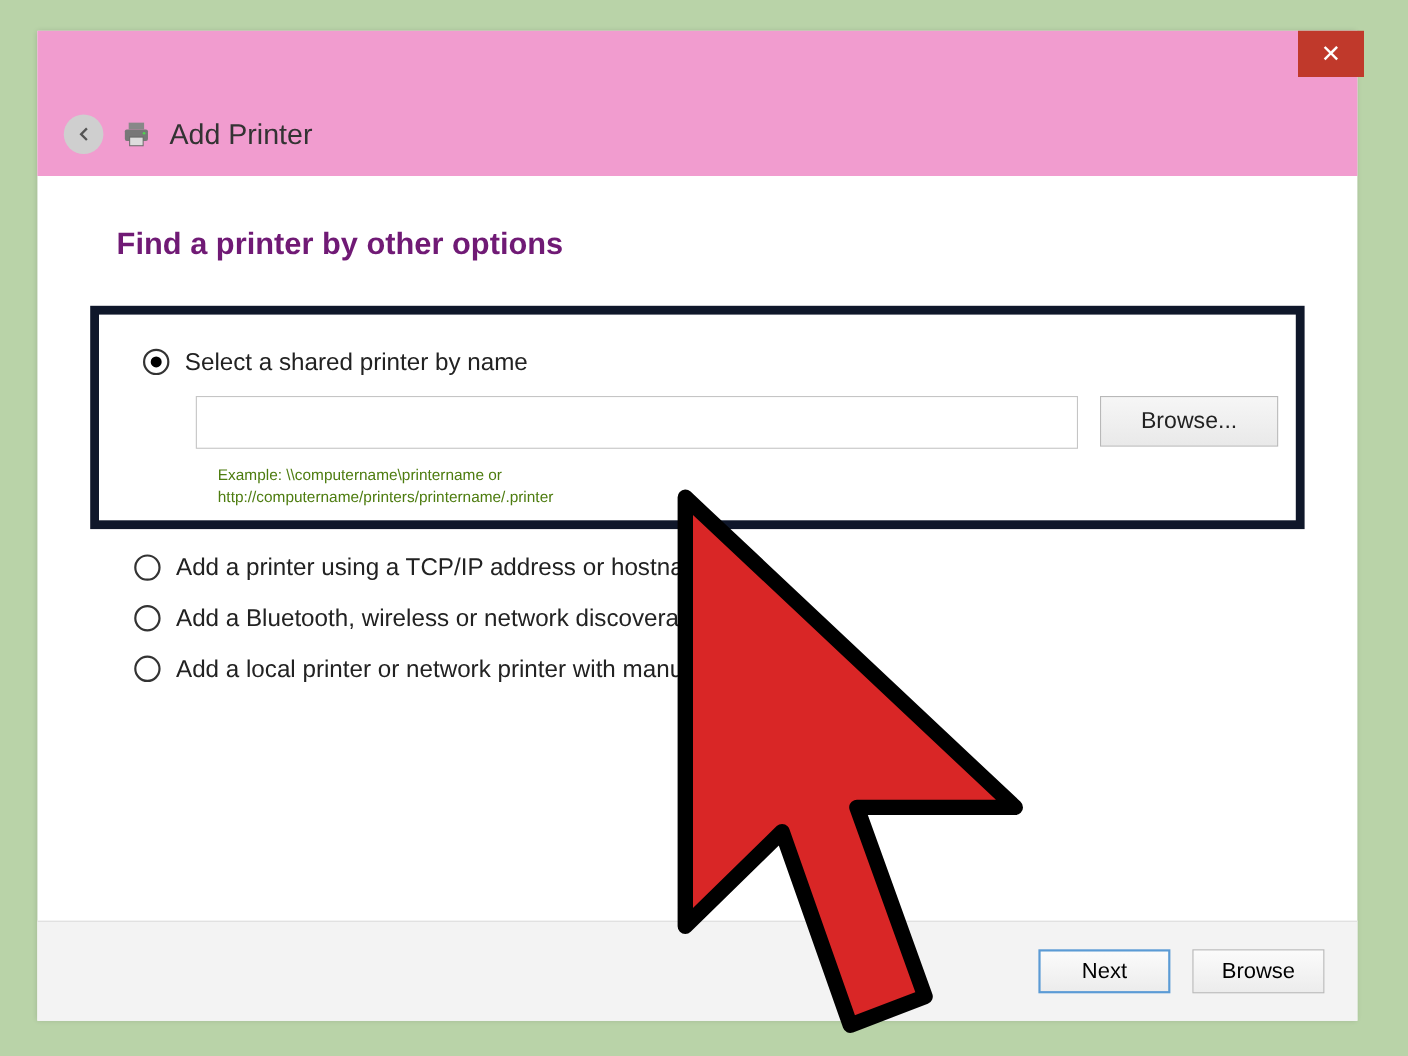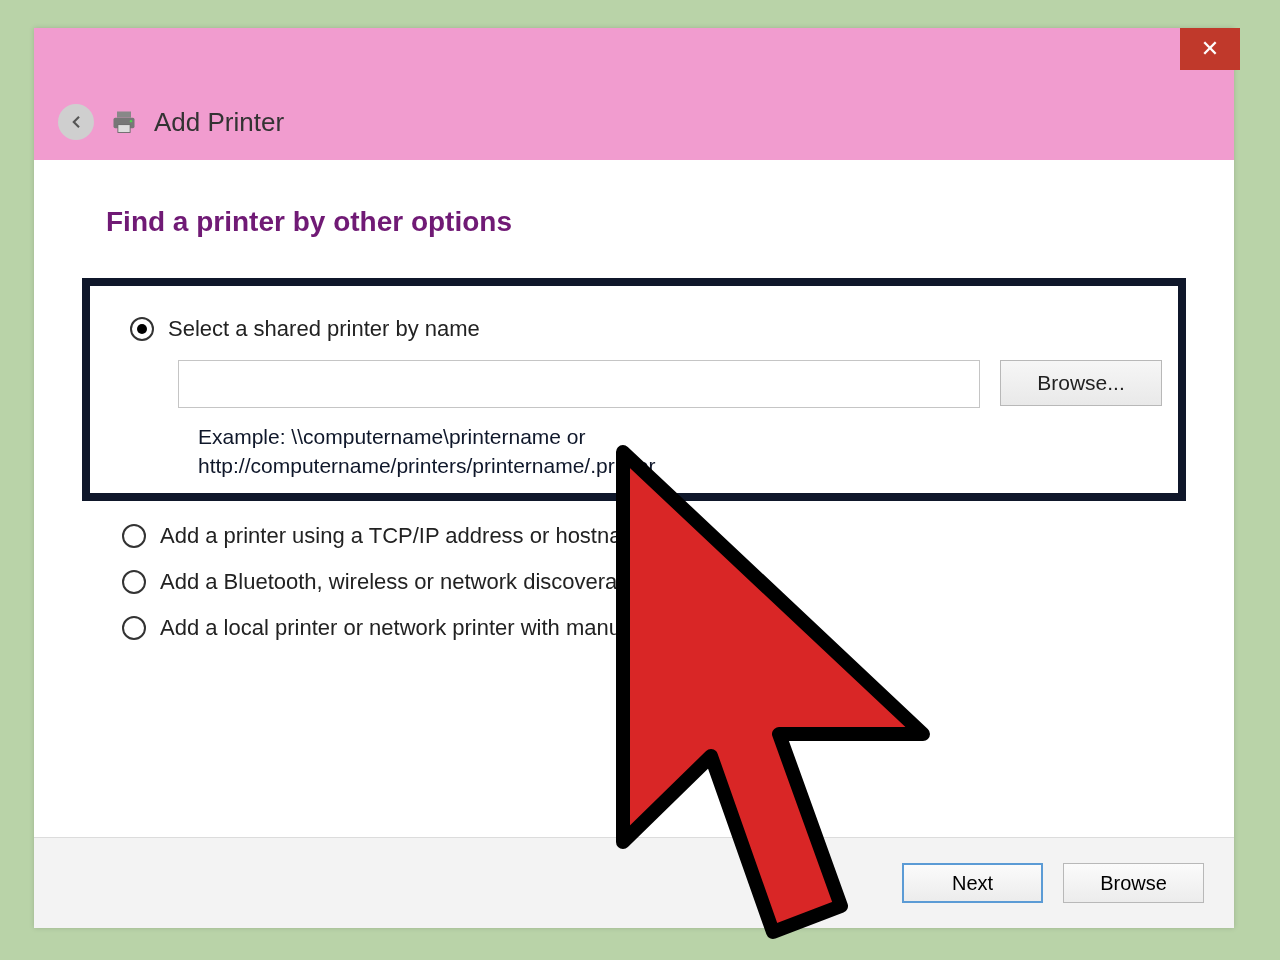--- a/index.html
+++ b/index.html
@@ -16,25 +16,25 @@
   .heading{font-size:28px;color:#701a75;margin:0 0 40px 0;}
   .highlight-box{border:8px solid #0f172a;padding:30px 16px 6px 16px;margin-left:-24px;margin-right:-24px;}
   .radio-row{display:flex;align-items:center;gap:14px;margin:12px 0 0 16px;}
   .radio-row.inbox{margin:0 0 0 24px;}
   .radio{width:20px;height:20px;border:2px solid #333;border-radius:50%;flex-shrink:0;display:flex;align-items:center;justify-content:center;cursor:pointer;}
   .radio.sel::after{content:"";width:10px;height:10px;background:#000;border-radius:50%;}
   .radio-label{font-size:22px;color:#222;}
   .input-row{display:flex;gap:20px;margin:18px 0 0 72px;align-items:flex-start;}
   .name-input{flex:1;max-width:810px;height:48px;border:1px solid #c5c5c5;background:#fff;font-size:20px;padding:0 10px;box-sizing:border-box;}
   .browse-btn{width:162px;height:46px;border:1px solid #b8b8b8;background:linear-gradient(#f6f6f6,#e9e9e9);font-size:21px;color:#222;cursor:pointer;}
-  .example{font-size:21px;color:#0f172a;margin:14px 0 6px 92px;line-height:1.4;}
+  .example{font-size:14px;color:#4d7c0f;margin:14px 0 6px 92px;line-height:1.4;}
   .other-options{margin-top:22px;}
   .other-options .radio-row{margin:20px 0 0 16px;}
   .footer{position:absolute;left:0;right:0;bottom:0;height:90px;background:#f3f3f3;border-top:1px solid #dcdcdc;display:flex;justify-content:flex-end;align-items:center;gap:20px;padding-right:30px;}
-  .btn{width:141px;height:40px;font-size:20px;border:1px solid #b8b8b8;background:linear-gradient(#fbfbfb,#ececec);cursor:pointer;}
+  .btn{width:120px;height:40px;font-size:20px;border:1px solid #b8b8b8;background:linear-gradient(#fbfbfb,#ececec);cursor:pointer;}
   .btn.next{border:2px solid #5b9bd5;}
   .cursor-overlay{position:absolute;left:603px;top:432px;width:360px;height:520px;pointer-events:none;}
 </style>
 </head>
 <body>
 
 <div class="window">
   <div class="titlebar">
     <div class="close-btn">
       <span>✕</span>

